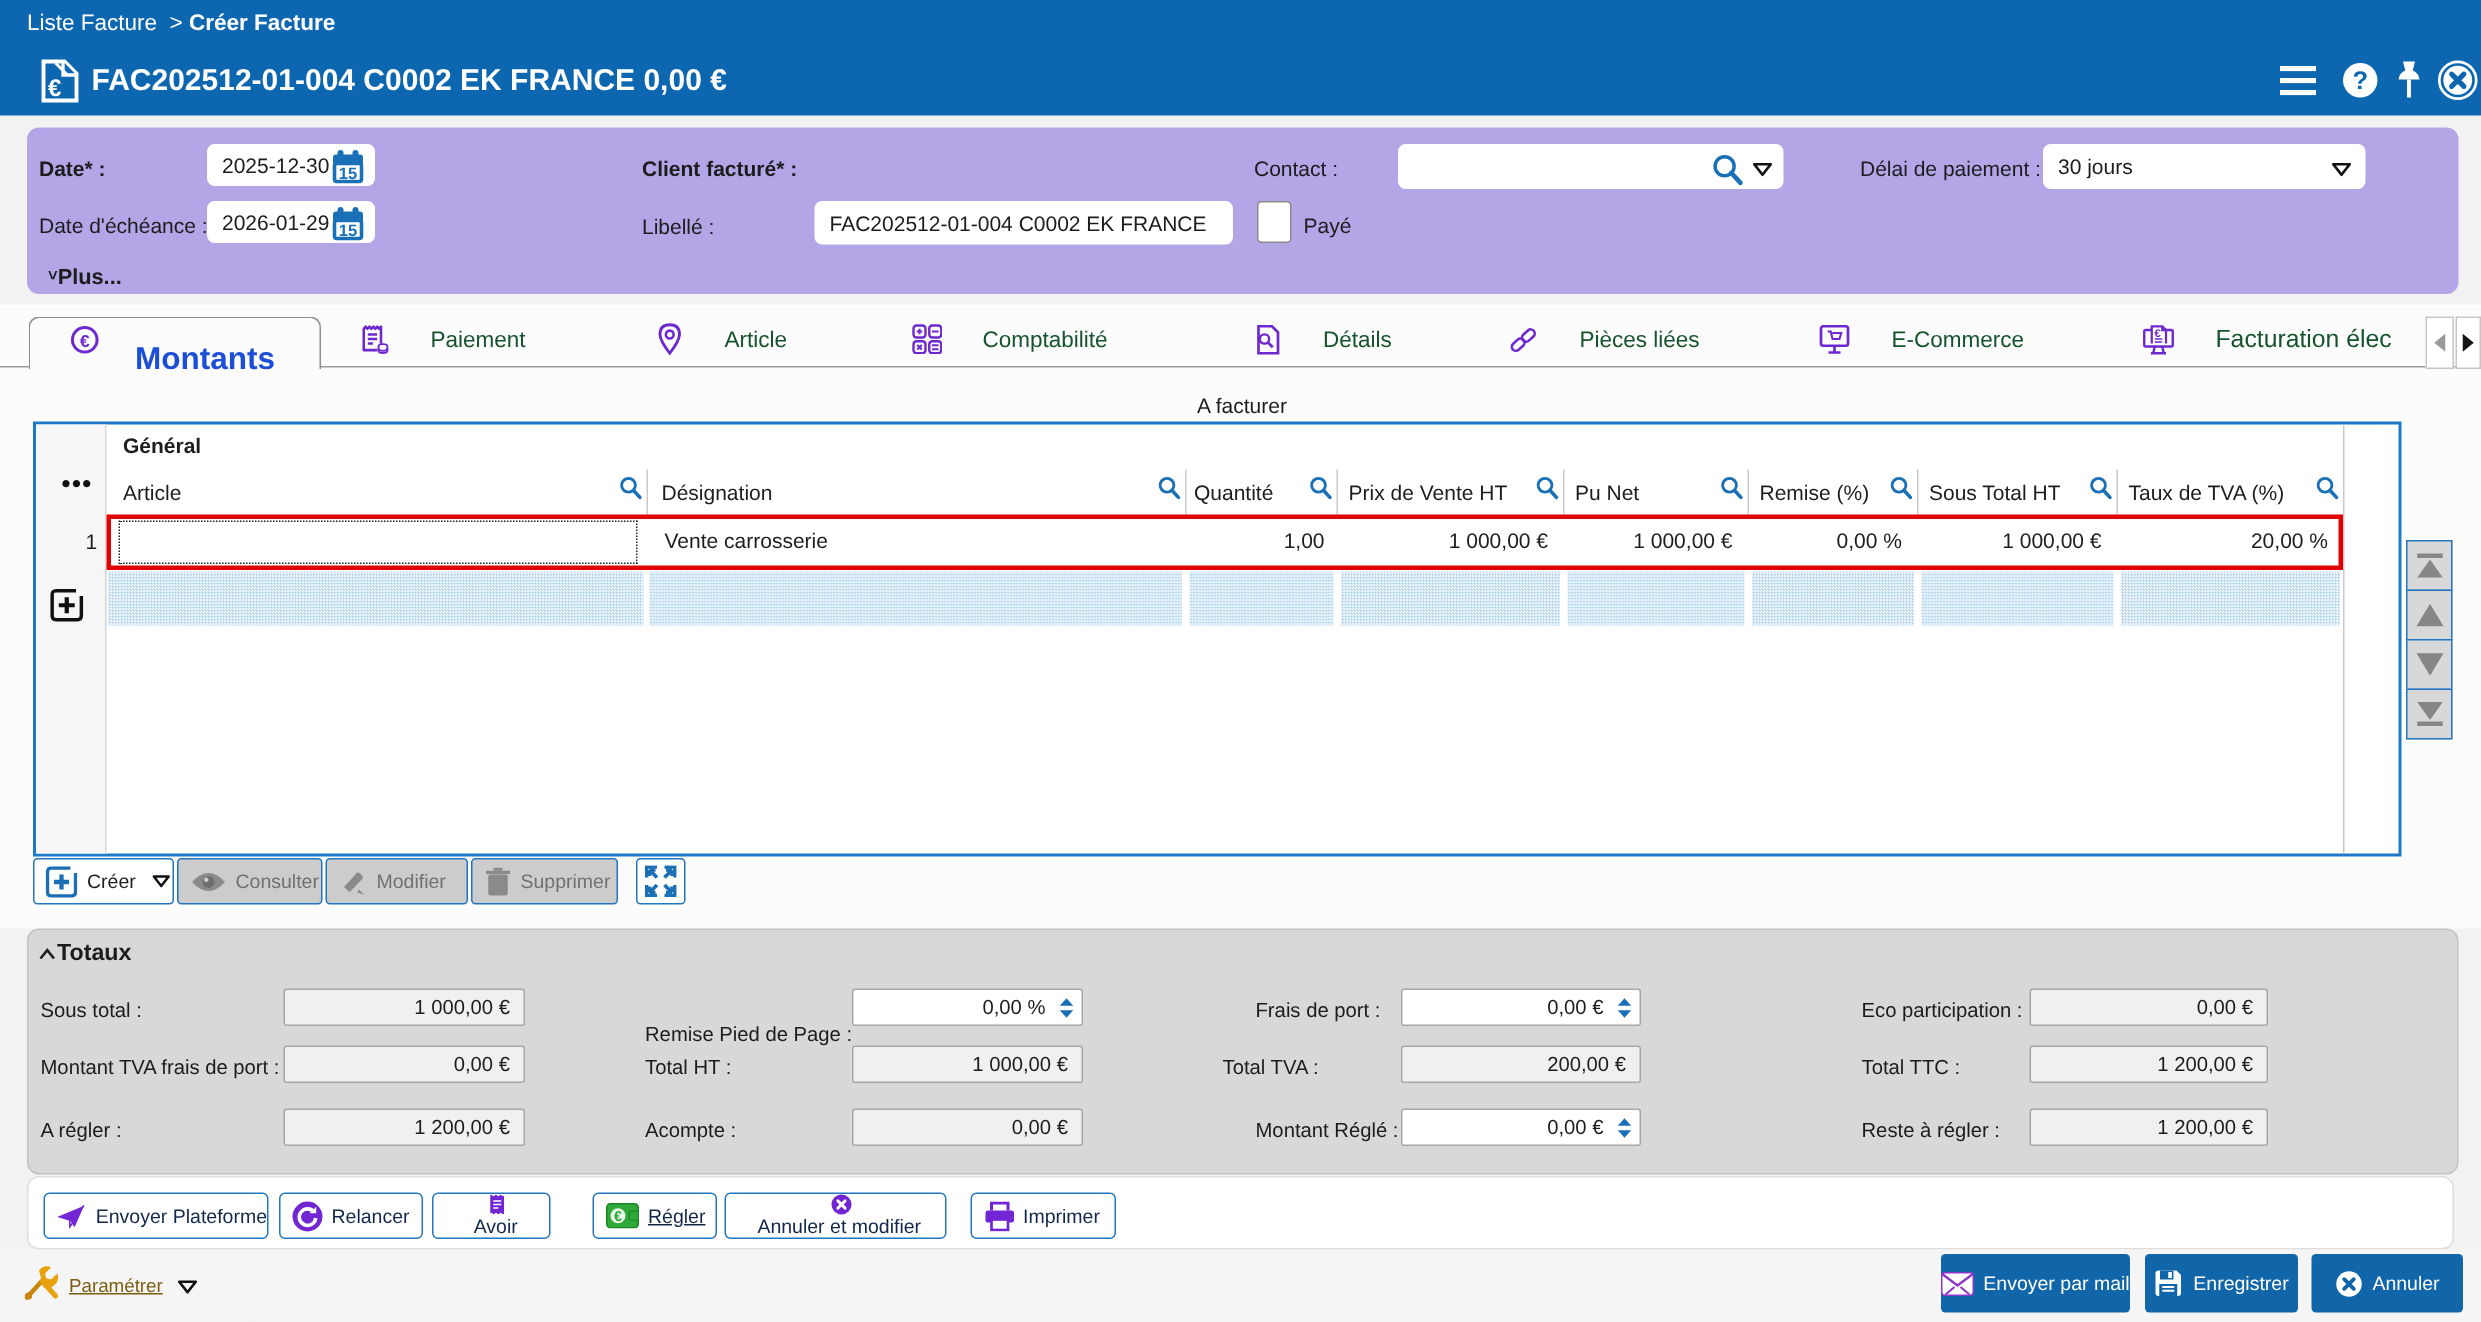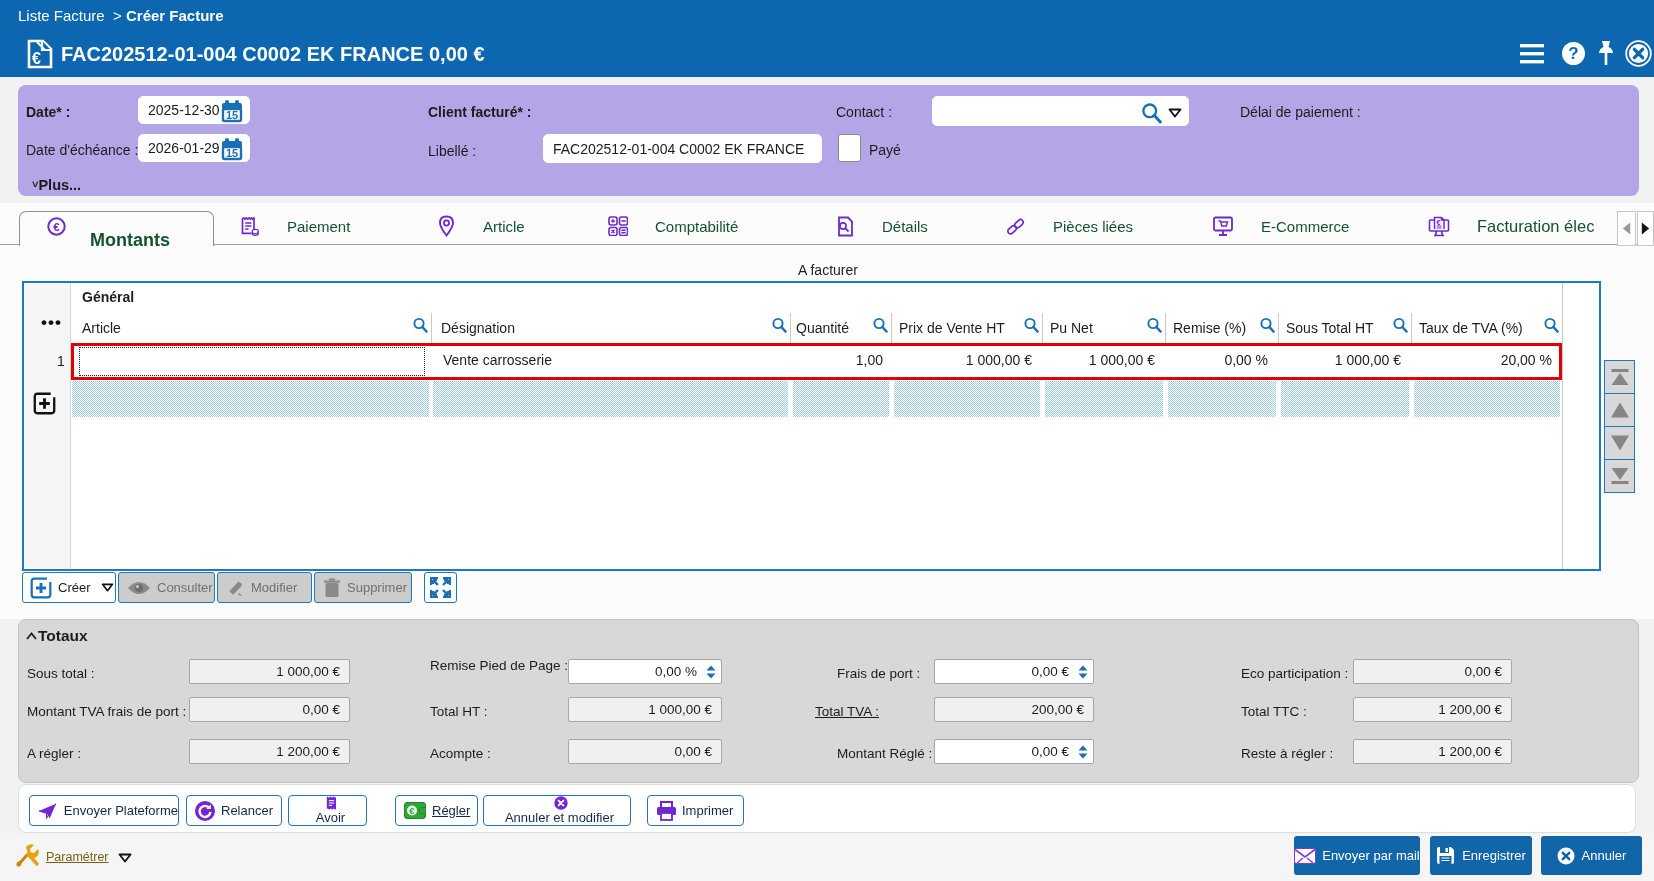--- a/index.html
+++ b/index.html
@@ -117,33 +117,38 @@
   <div class="inp" style="left:914px; top:11px; width:257px; height:30px; padding-left:9px;">
     <svg style="position:absolute; right:25px; top:5px;" width="23" height="23" viewBox="0 0 26 26">
       <circle cx="11" cy="10" r="7.2" fill="none" stroke="#1a70b6" stroke-width="2.6"></circle>
       <path d="M16 15 L23 22.5" stroke="#1a70b6" stroke-width="3.4" stroke-linecap="round"></path>
     </svg>
     <svg style="position:absolute; right:6px; top:11px;" width="14" height="10" viewBox="0 0 14 10">
       <path d="M1.5 1.5 h11 l-5.5 7 z" fill="#fff" stroke="#111" stroke-width="1.8" stroke-linejoin="round"></path>
     </svg>
   </div>
   <div class="lbl" style="left:1222px; top:19px;">Délai de paiement :</div>
+  <div class="inp" style="left:1344px; top:11px; width:215px; height:30px; padding-left:9px;">30 jours
+    <svg style="position:absolute; right:8px; top:11px;" width="14" height="10" viewBox="0 0 14 10">
+      <path d="M1.5 1.5 h11 l-5.5 7 z" fill="#fff" stroke="#111" stroke-width="1.8" stroke-linejoin="round"></path>
+    </svg>
+  </div>
   <div class="inp" style="left:820px; top:49px; width:23px; height:28px; border:1px solid #8a8a8a; border-radius:3px;"></div>
   <div class="lbl" style="left:851px; top:57px;">Payé</div>
   <div class="lbl blbl" style="left:14px; top:92px; font-size:14.5px;"><span style="font-size:11px; position:relative; top:-2px;">˅</span>Plus...</div>
 </div>
 <div class="abs" id="whitepanel"></div>
 <div class="abs" id="tabline"></div>
 <div class="abs" id="activetab"></div>
 <div class="abs tabitem" style="left:47px; top:215px;">
   <svg width="19" height="19" viewBox="0 0 19 19">
       <circle cx="9.5" cy="9.5" r="8.2" fill="none" stroke="#6d28cf" stroke-width="2"></circle>
       <text x="9.5" y="14" font-size="11.5" font-weight="bold" fill="#6d28cf" text-anchor="middle" font-family="Liberation Sans,sans-serif">€</text>
     </svg>
-  <span class="tbl" style="font-weight:bold; font-size:18px; color:#14532d; margin-left:24px;margin-top:28px;">Montants</span>
+  <span class="tbl" style="font-weight:bold; font-size:21px; color:#1d4ed8; margin-left:24px;margin-top:28px;">Montants</span>
 </div>
 <div class="abs tabitem" style="left:240px; top:215px;">
   <svg width="20" height="21" viewBox="0 0 20 21">
     <path d="M2.5 3.2 l1.2 -1.4 l1.3 1.4 l1.3 -1.4 l1.3 1.4 l1.3 -1.4 l1.3 1.4 l1.3 -1.4 l1.3 1.4 l1.2 -1.4 v15.6 h-11.5 z" fill="none" stroke="#6d28cf" stroke-width="1.7" stroke-linejoin="round"></path>
     <path d="M5.2 7 h6.2 M5.2 10 h6.2 M5.2 13 h3.4" stroke="#6d28cf" stroke-width="1.6"></path>
     <rect x="11.6" y="13.2" width="7.4" height="6.6" rx="1.6" fill="#fff"></rect>
     <ellipse cx="15.3" cy="14.8" rx="2.9" ry="1.4" fill="#fff" stroke="#6d28cf" stroke-width="1.3"></ellipse>
     <path d="M12.4 14.8 v3 q0 1.5 2.9 1.5 q2.9 0 2.9 -1.5 v-3" fill="#fff" stroke="#6d28cf" stroke-width="1.3"></path>
     <path d="M12.4 16.3 q0 1.5 2.9 1.5 q2.9 0 2.9 -1.5" fill="none" stroke="#6d28cf" stroke-width="1.3"></path>
   </svg>
@@ -350,35 +355,35 @@
     </svg>
   </div>
 </div>
 <div class="abs" id="totaux">
   <div class="tlab" style="left:19px; top:7px; font-size:15.5px; font-weight:bold;">Totaux</div>
   <svg style="position:absolute; left:7px; top:12px;" width="11" height="8" viewBox="0 0 11 8">
       <path d="M1 7 L5.5 1.5 L10 7" fill="none" stroke="#222" stroke-width="1.8"></path>
     </svg>
   <div class="tlab" style="left:8px; top:46px;">Sous total :</div>
   <div class="tin ro" style="left:170px; top:39px; width:161px;">1 000,00 €</div>
-  <div class="tlab" style="left:411px; top:38px;">Remise Pied de Page :</div>
+  <div class="tlab" style="left:411px; top:62px;">Remise Pied de Page :</div>
   <div class="tin wr sp" style="left:549px; top:39px; width:154px;">0,00 %<svg class="spin" width="10" height="14" viewBox="0 0 10 14">
         <use href="#spin" transform="scale(1,1)"></use>
       </svg></div>
   <div class="tlab" style="left:818px; top:46px;">Frais de port :</div>
   <div class="tin wr sp" style="left:915px; top:39px; width:160px;">0,00 €<svg class="spin" width="10" height="14" viewBox="0 0 10 14">
         <use href="#spin"></use>
       </svg></div>
   <div class="tlab" style="left:1222px; top:46px;">Eco participation :</div>
   <div class="tin ro" style="left:1334px; top:39px; width:159px;">0,00 €</div>
   <div class="tlab" style="left:8px; top:84px;">Montant TVA frais de port :</div>
   <div class="tin ro" style="left:170px; top:77px; width:161px;">0,00 €</div>
   <div class="tlab" style="left:411px; top:84px;">Total HT :</div>
   <div class="tin ro" style="left:549px; top:77px; width:154px;">1 000,00 €</div>
-  <div class="tlab" style="left:796px; top:84px;text-decoration:underline;">Total TVA :</div>
+  <div class="tlab" style="left:796px; top:84px;">Total TVA :</div>
   <div class="tin ro" style="left:915px; top:77px; width:160px;">200,00 €</div>
   <div class="tlab" style="left:1222px; top:84px;">Total TTC :</div>
   <div class="tin ro" style="left:1334px; top:77px; width:159px;">1 200,00 €</div>
   <div class="tlab" style="left:8px; top:126px;">A régler :</div>
   <div class="tin ro" style="left:170px; top:119px; width:161px;">1 200,00 €</div>
   <div class="tlab" style="left:411px; top:126px;">Acompte :</div>
   <div class="tin ro" style="left:549px; top:119px; width:154px;">0,00 €</div>
   <div class="tlab" style="left:818px; top:126px;">Montant Réglé :</div>
   <div class="tin wr sp" style="left:915px; top:119px; width:160px;">0,00 €<svg class="spin" width="10" height="14" viewBox="0 0 10 14">
         <use href="#spin"></use>

